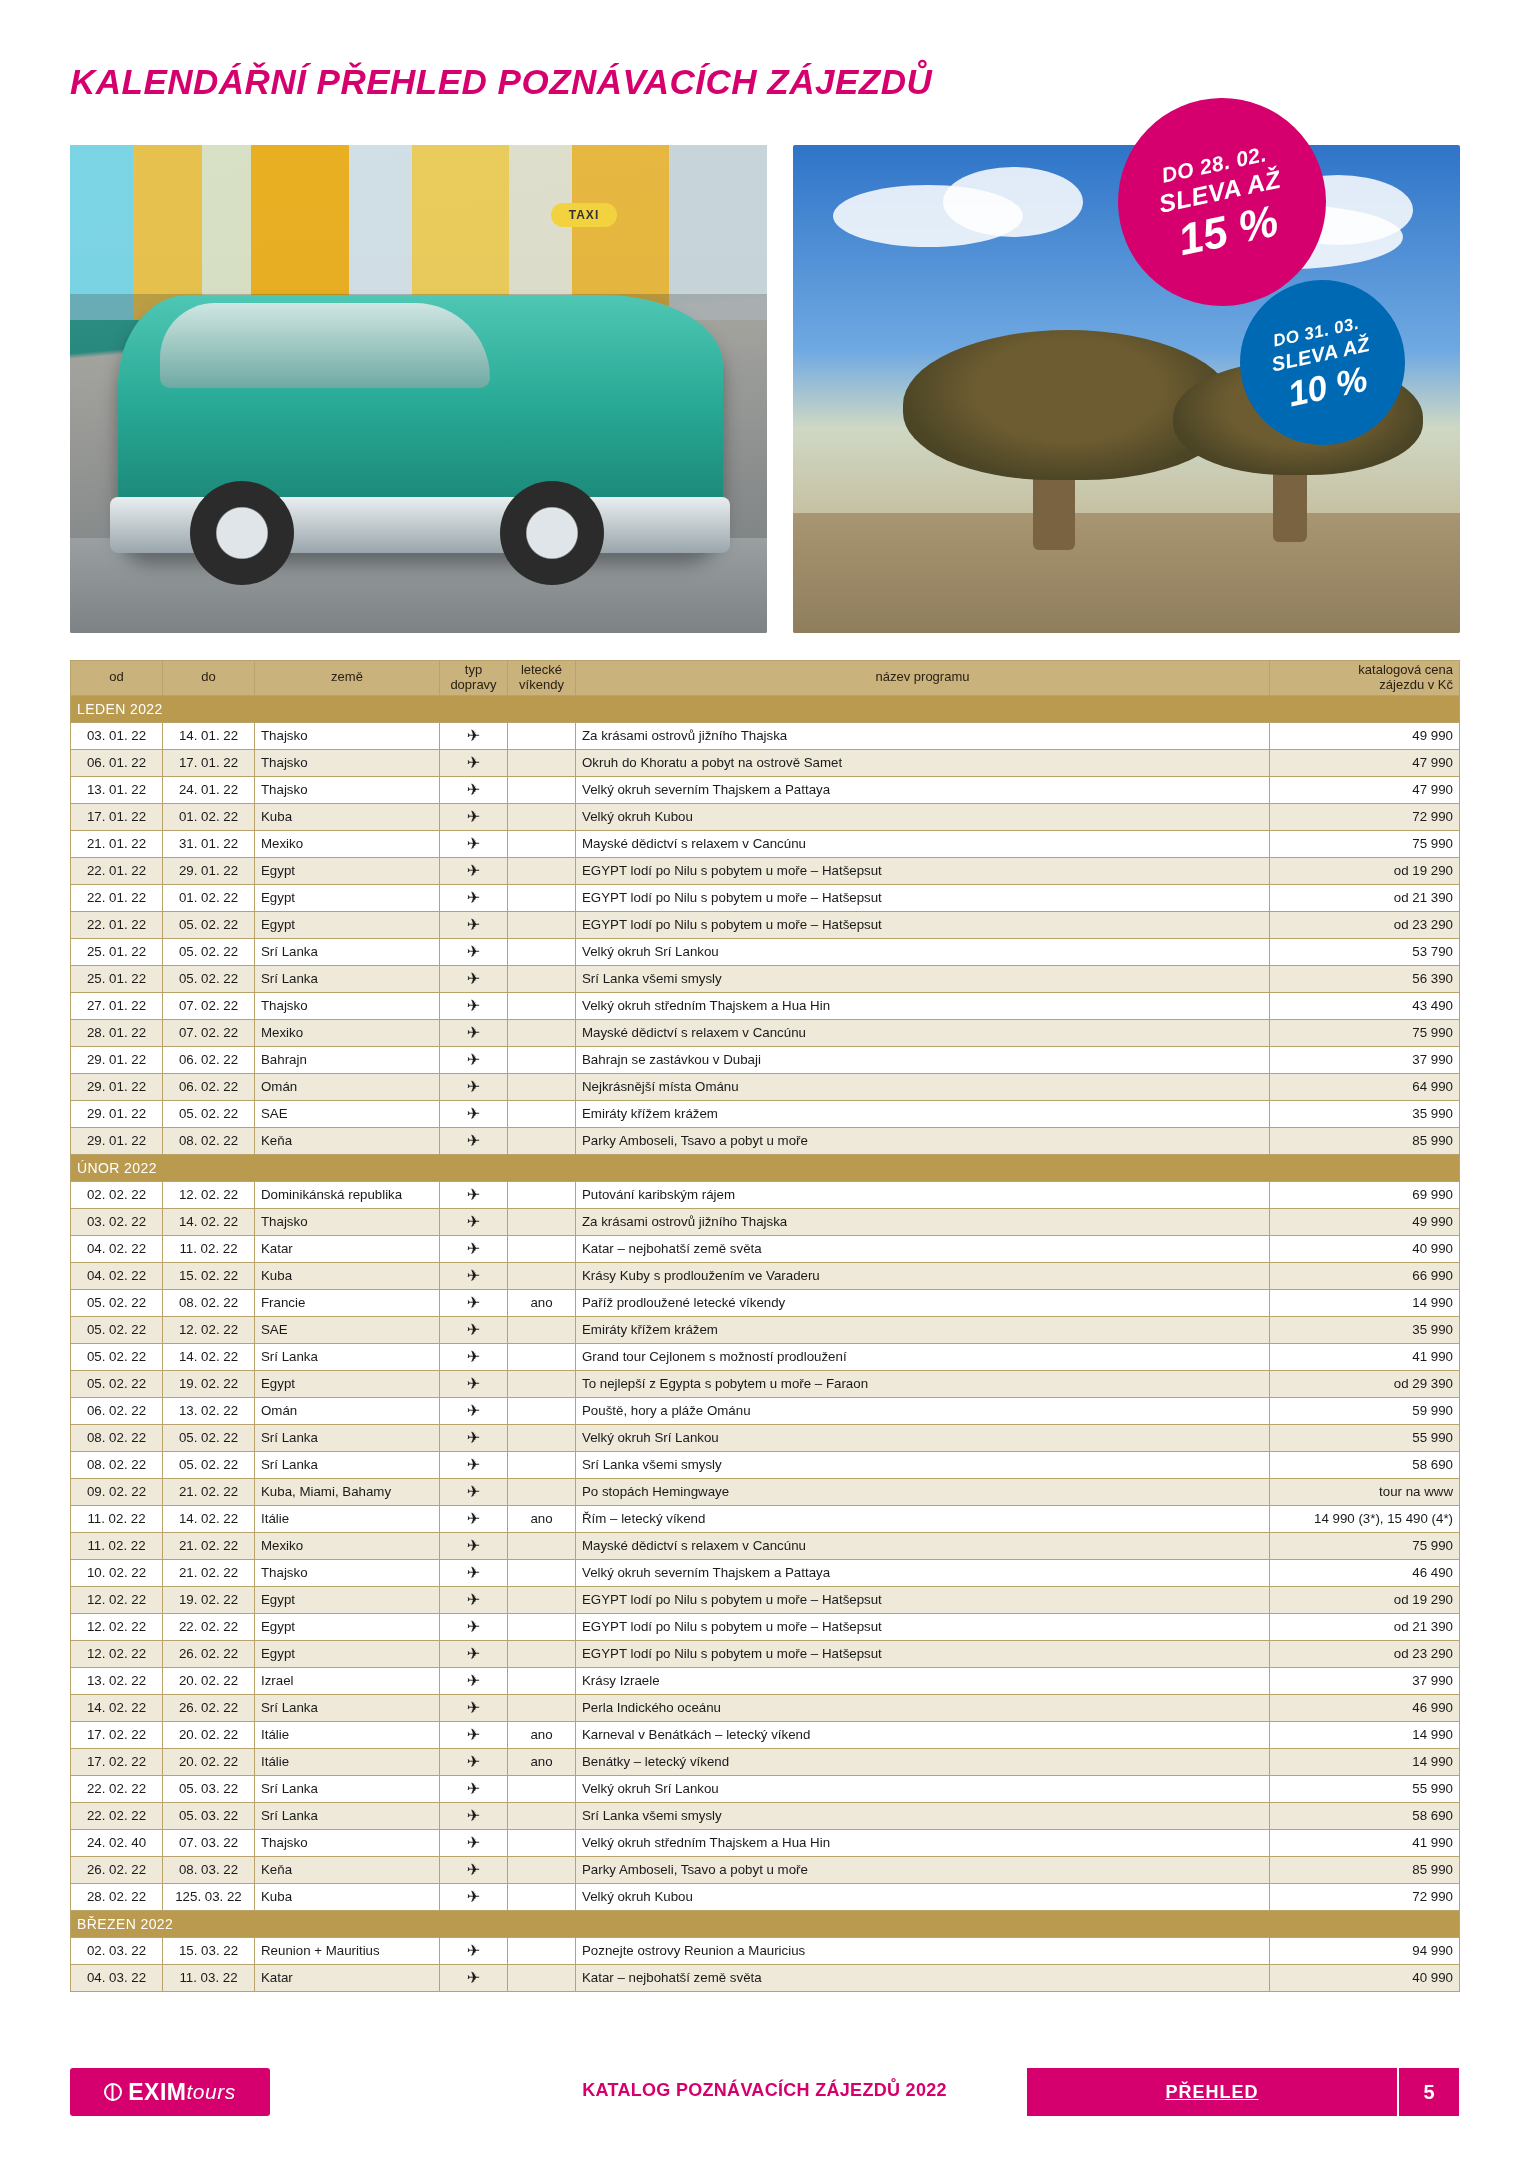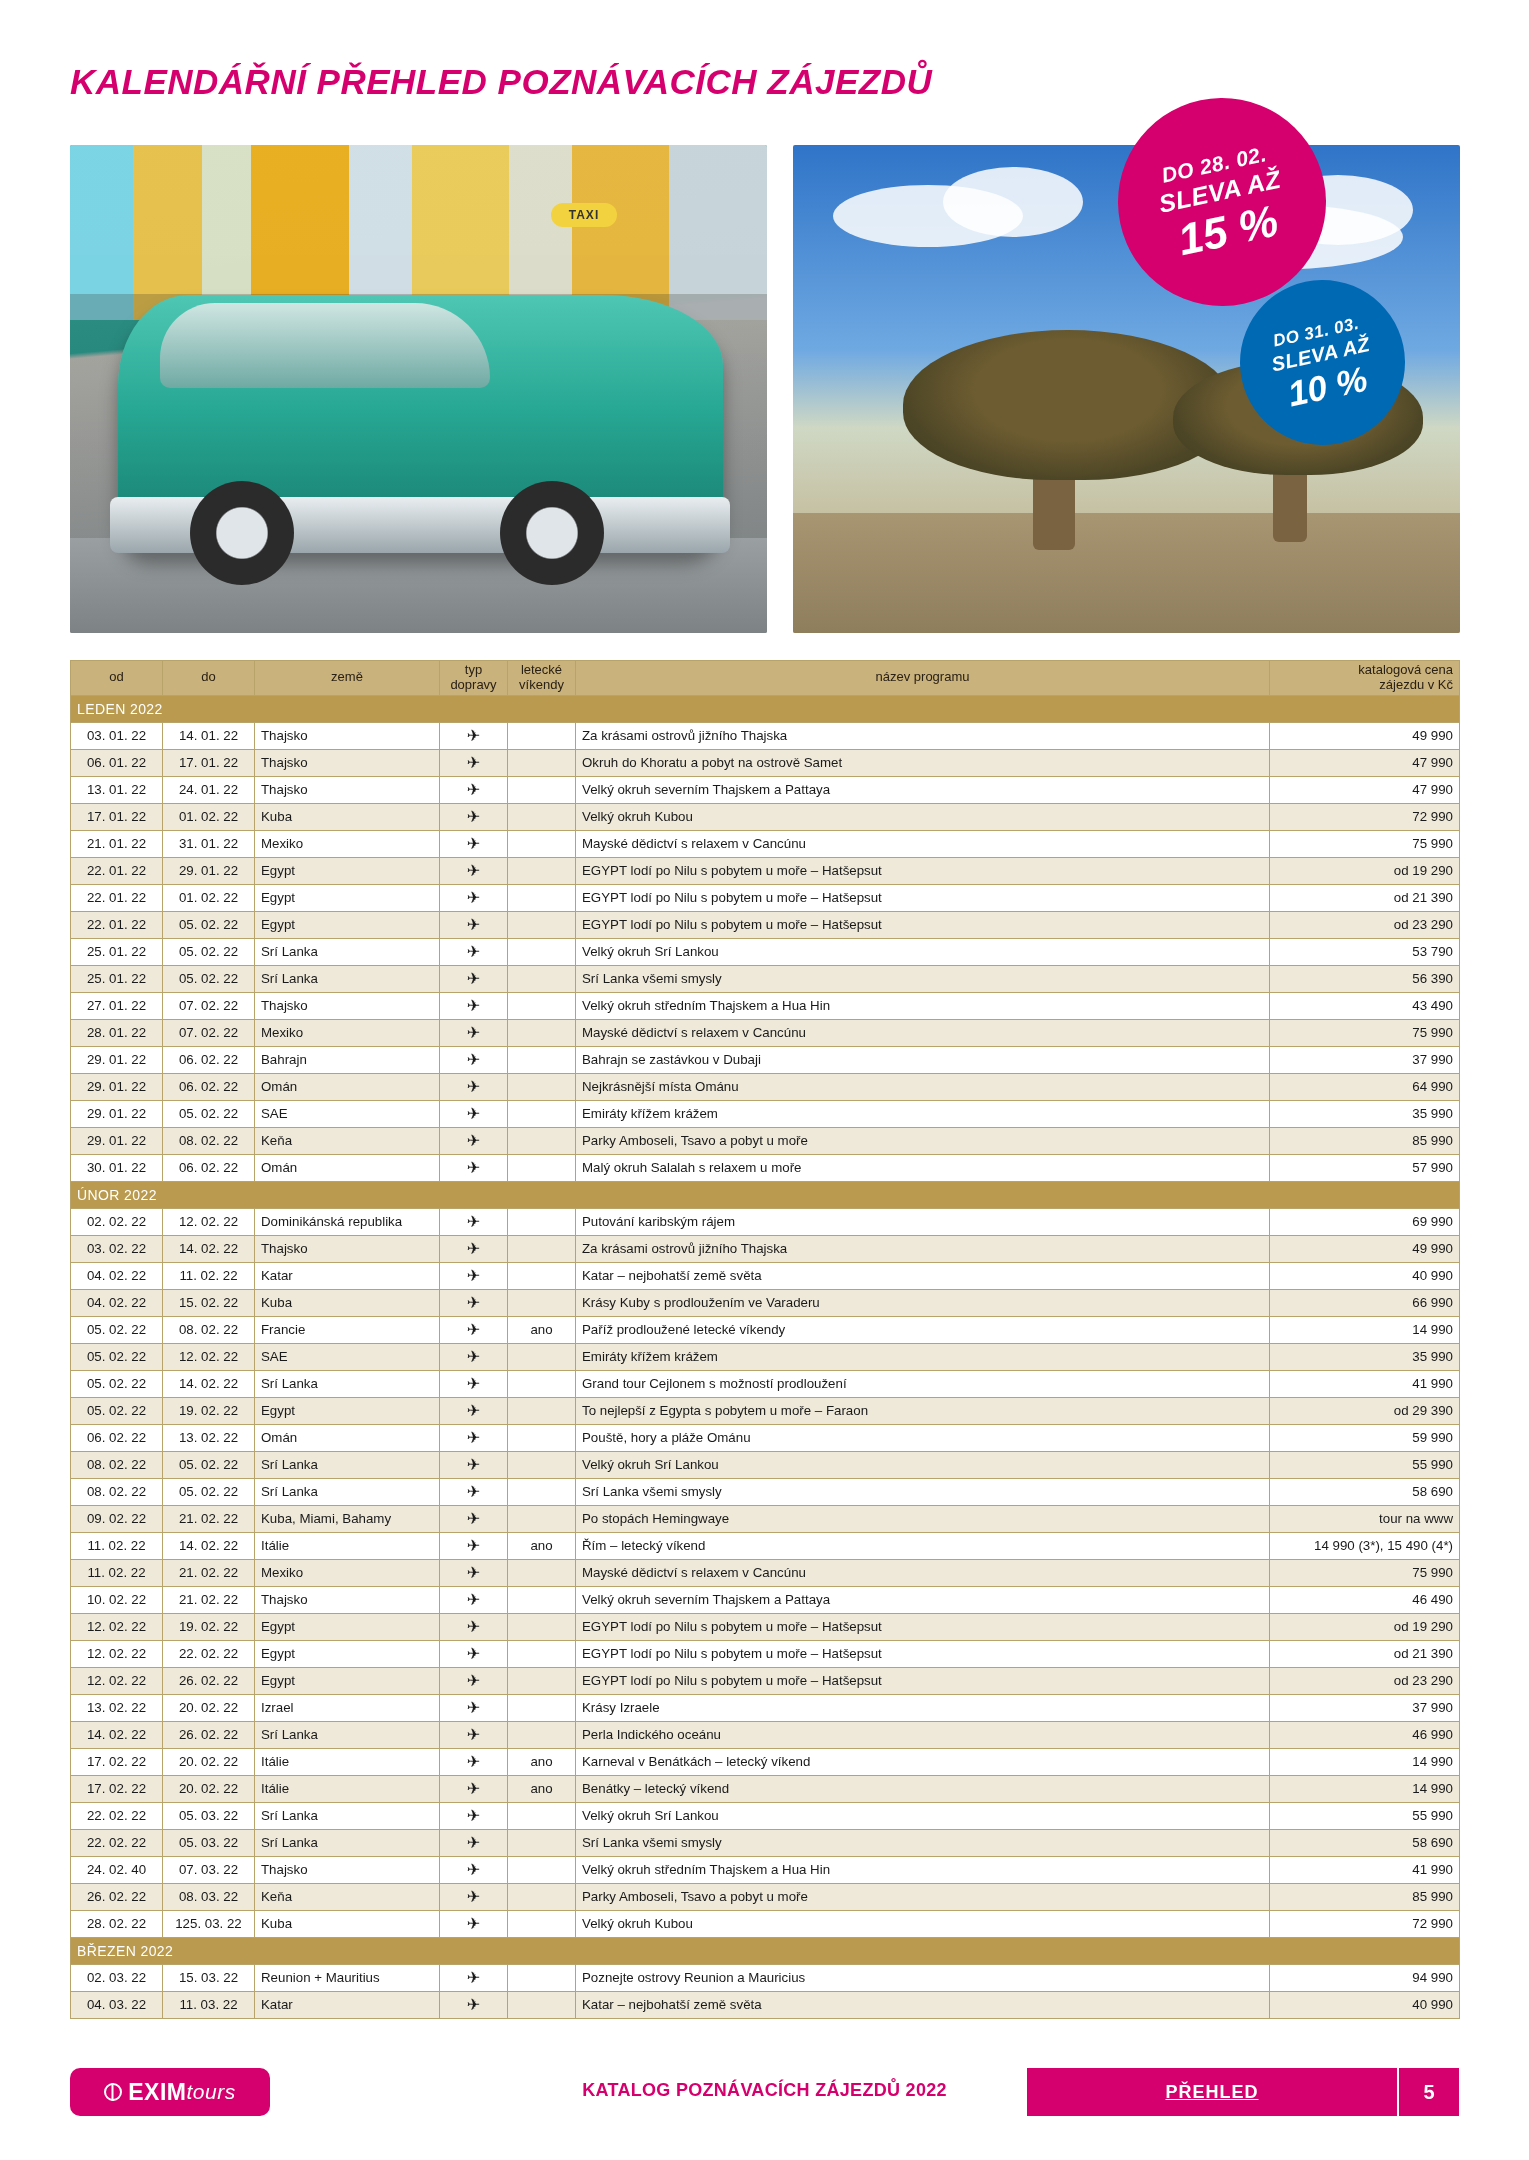--- a/index.html
+++ b/index.html
@@ -197,21 +197,21 @@
     position: absolute;
     left: 0; bottom: 0;
     width: 100%;
     height: 120px;
   }
   .logo {
     position: absolute;
     left: 70px; top: 28px;
     width: 200px; height: 48px;
     background: #d5006d;
-    border-radius: 10px;
+    border-radius: 3px;
     color: #ffffff;
     display: flex; align-items: center; justify-content: center;
     font-size: 23px; font-weight: bold; letter-spacing: .5px;
   }
   .logo .globe {
     display: inline-block; width: 18px; height: 18px; border-radius: 50%;
     border: 2px solid #fff; margin-right: 6px; position: relative;
   }
   .logo .globe:after {
     content: ""; position: absolute; left: 50%; top: -2px; width: 1px; height: 18px;
@@ -446,29 +446,20 @@
           </tr>
           <tr class="alt">
             <td class="c-od">29. 01. 22</td>
             <td class="c-do">08. 02. 22</td>
             <td class="c-zeme">Keňa</td>
             <td class="c-typ plane">✈</td>
             <td class="c-vik"></td>
             <td class="c-nazev">Parky Amboseli, Tsavo a pobyt u  moře</td>
             <td class="c-cena">85 990</td>
           </tr>
-          <tr>
-            <td class="c-od">30. 01. 22</td>
-            <td class="c-do">06. 02. 22</td>
-            <td class="c-zeme">Omán</td>
-            <td class="c-typ plane">✈</td>
-            <td class="c-vik"></td>
-            <td class="c-nazev">Malý okruh Salalah s relaxem u moře</td>
-            <td class="c-cena">57 990</td>
-          </tr>
           <tr class="month">
             <td colspan="7">ÚNOR 2022</td>
           </tr>
           <tr>
             <td class="c-od">02. 02. 22</td>
             <td class="c-do">12. 02. 22</td>
             <td class="c-zeme">Dominikánská republika</td>
             <td class="c-typ plane">✈</td>
             <td class="c-vik"></td>
             <td class="c-nazev">Putování karibským rájem</td>

